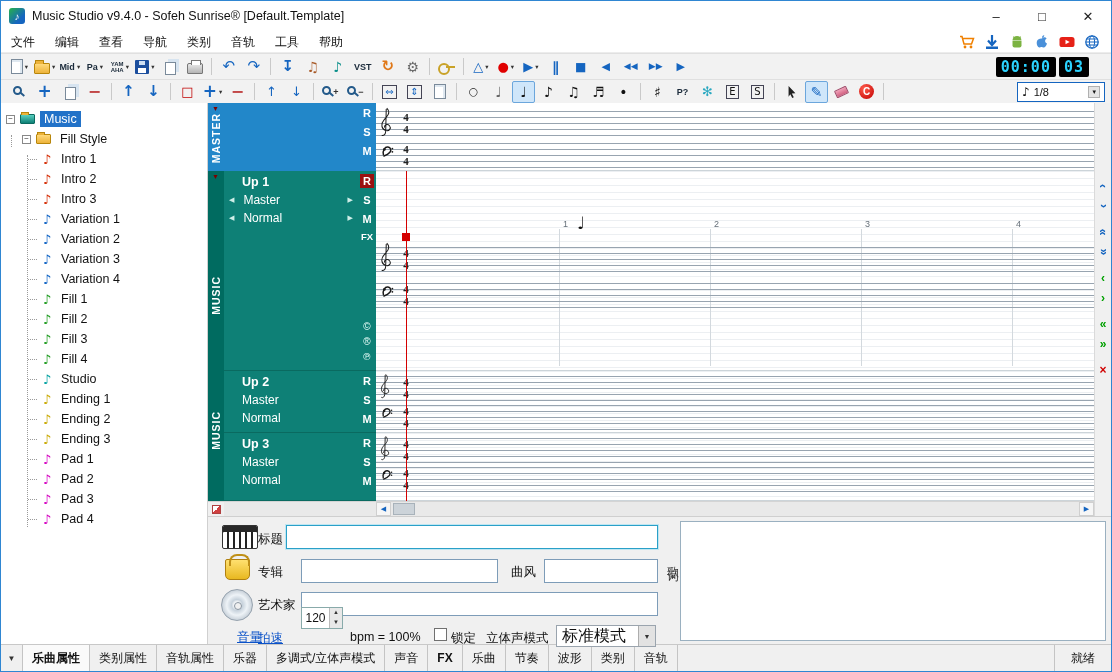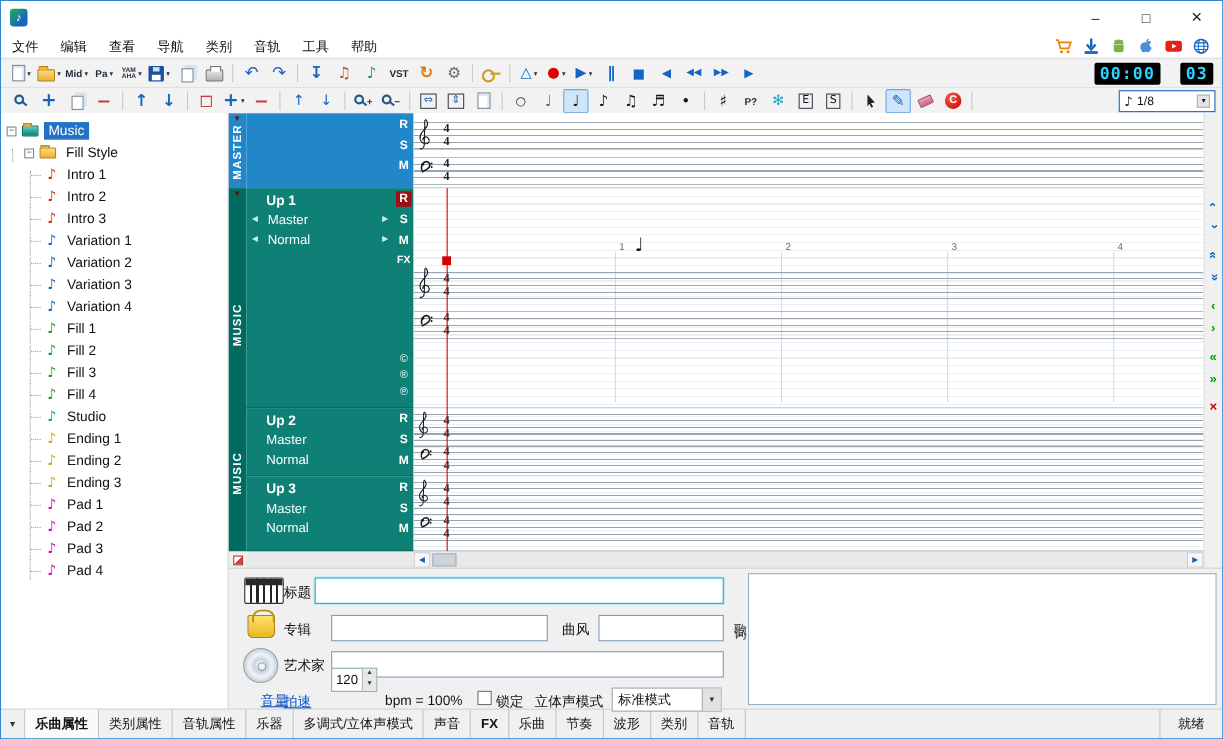--- a/index.html
+++ b/index.html
@@ -47,21 +47,21 @@
 .shape-printer::before{content:"";position:absolute;top:-4px;left:3px;width:8px;height:4px;background:#fff;border:1px solid #777;border-bottom:none}
 .shape-key{width:17px;height:10px;position:relative;margin-top:2px}
 .shape-key::before{content:"";position:absolute;left:0;top:0;width:8px;height:8px;border:2px solid #c9a227;border-radius:50%}
 .shape-key::after{content:"";position:absolute;left:8px;top:3px;width:9px;height:2px;background:#c9a227;box-shadow:-2px 4px 0 -1px #c9a227}
 .shape-eraser{width:13px;height:8px;background:linear-gradient(#f2a0b8,#d06080);border:1px solid #a04868;border-radius:1px;transform:rotate(-25deg)}
 .shape-cbadge{width:15px;height:15px;border-radius:50%;background:radial-gradient(circle at 35% 30%,#ff5a4a,#c00000);color:#fff;font-size:10px;font-weight:bold;display:flex;align-items:center;justify-content:center}
 .shape-mag{width:9px;height:9px;border:2px solid #245a8a;border-radius:50%;position:relative;margin:0 4px 3px 0}
 .shape-mag::after{content:"";position:absolute;width:6px;height:2px;background:#245a8a;right:-5px;bottom:-2px;transform:rotate(40deg)}
 .shp{display:flex;align-items:center;justify-content:center}
 
-.timewrap{margin-left:auto;display:flex;gap:18px;margin-right:2px}
+.timewrap{margin-left:auto;display:flex;gap:3px;margin-right:16px}
 .timebox{background:#000;color:var(--digits,#2bd3ff);font-family:"DejaVu Sans Mono",monospace;font-weight:bold;
   font-size:15px;letter-spacing:1px;padding:0 5px;height:20px;display:flex;align-items:center;border-radius:2px}
 
 .dur-select{margin-left:auto;display:flex;align-items:center;gap:4px;height:20px;background:#fff;
   border:1px solid var(--accent,#1565c0);padding:0 4px;min-width:88px}
 .dur-note{font-family:"DejaVu Sans",sans-serif;font-size:12px}
 .dur-val{flex:1;font-size:11px}
 .dur-dd{font-size:7px;background:#e4e4e4;border:1px solid #b0b0b0;padding:1px 3px}
 
 
@@ -159,41 +159,42 @@
 .icon-bucket::before{content:"";position:absolute;left:3px;top:-6px;width:17px;height:10px;border:2px solid #c09018;border-bottom:none;border-radius:8px 8px 0 0}
 .icon-cd{position:absolute;left:13px;top:72px;width:32px;height:32px;border-radius:50%;border:1px solid #96a2ae;
   background:radial-gradient(circle,#ffffff 12%,#c7d2dc 26%,#eef3f7 48%,#aab6c2 90%)}
 .icon-cd::before{content:"";position:absolute;left:12px;top:12px;width:6px;height:6px;border-radius:50%;background:#f0f0f0;border:1px solid #8a96a2}
 .spinner{position:absolute;left:93px;top:90px;display:flex;height:22px;border:1px solid #8aa;background:#fff}
 .spin-val{width:27px;text-align:center;font-size:12px;line-height:20px}
 .spin-btns{width:13px;display:flex;flex-direction:column;border-left:1px solid #bbb}
 .spin-b{flex:1;font-size:6px;line-height:9px;text-align:center;background:#e8e8e8;color:#333}
 .checkbox{position:absolute;width:13px;height:13px;border:1px solid #707070;background:#fff}
 .pselect{position:absolute;display:flex;align-items:center;height:22px;border:1px solid #9aa4ae;background:#fff}
-.psel-val{flex:1;padding:0 5px;font-size:12px;white-space:nowrap}
+.psel-val{flex:1;padding:0 5px;font-size:16px;white-space:nowrap}
 .psel-btn{width:17px;height:100%;background:#e2e2e2;border-left:1px solid #adadad;display:flex;align-items:center;justify-content:center;font-size:7px;color:#333}
 .vtab{position:absolute;left:456px;top:40px;writing-mode:vertical-rl;font-size:12px;letter-spacing:3px;color:#333}
 .lyrics{position:absolute;left:472px;top:4px;width:426px;height:120px;background:#fff;border:1px solid #9ab0c0;resize:none;outline:none;font-family:inherit}
 
 
 .tabbar{height:27px;flex:none;background:#f0f0f0;border-top:1px solid #c8c8c8;display:flex;align-items:stretch;font-size:12px}
 .tab-drop{width:22px;display:flex;align-items:center;justify-content:center;font-size:8px;color:#333;border-right:1px solid #c4c4c4}
 #tabbar-tabs{display:flex;align-items:stretch}
 .tab{padding:0 9px;display:flex;align-items:center;border-right:1px solid #c4c4c4;white-space:nowrap;cursor:default}
 .tab.sel{font-weight:bold;background:#fafafa}
 .tab.bold{font-weight:bold}
 .status{margin-left:auto;display:flex;align-items:center;padding:0 16px;border-left:1px solid #c4c4c4}
 </style>
 </head>
 <body>
 
 <div class="window">
 
   <div class="titlebar">
     <div class="app-icon">♪</div>
+    <span class="title-text">Music Studio v9.4.0 - Sofeh Sunrise®  [Default.Template]</span>
     <div class="win-controls">
       <div class="win-btn">–</div>
       <div class="win-btn">□</div>
       <div class="win-btn">✕</div>
     </div>
   </div>
 
   <div class="menubar">
     <div id="menu-items" style="display:flex">
         <div class="menu-item">文件</div>

